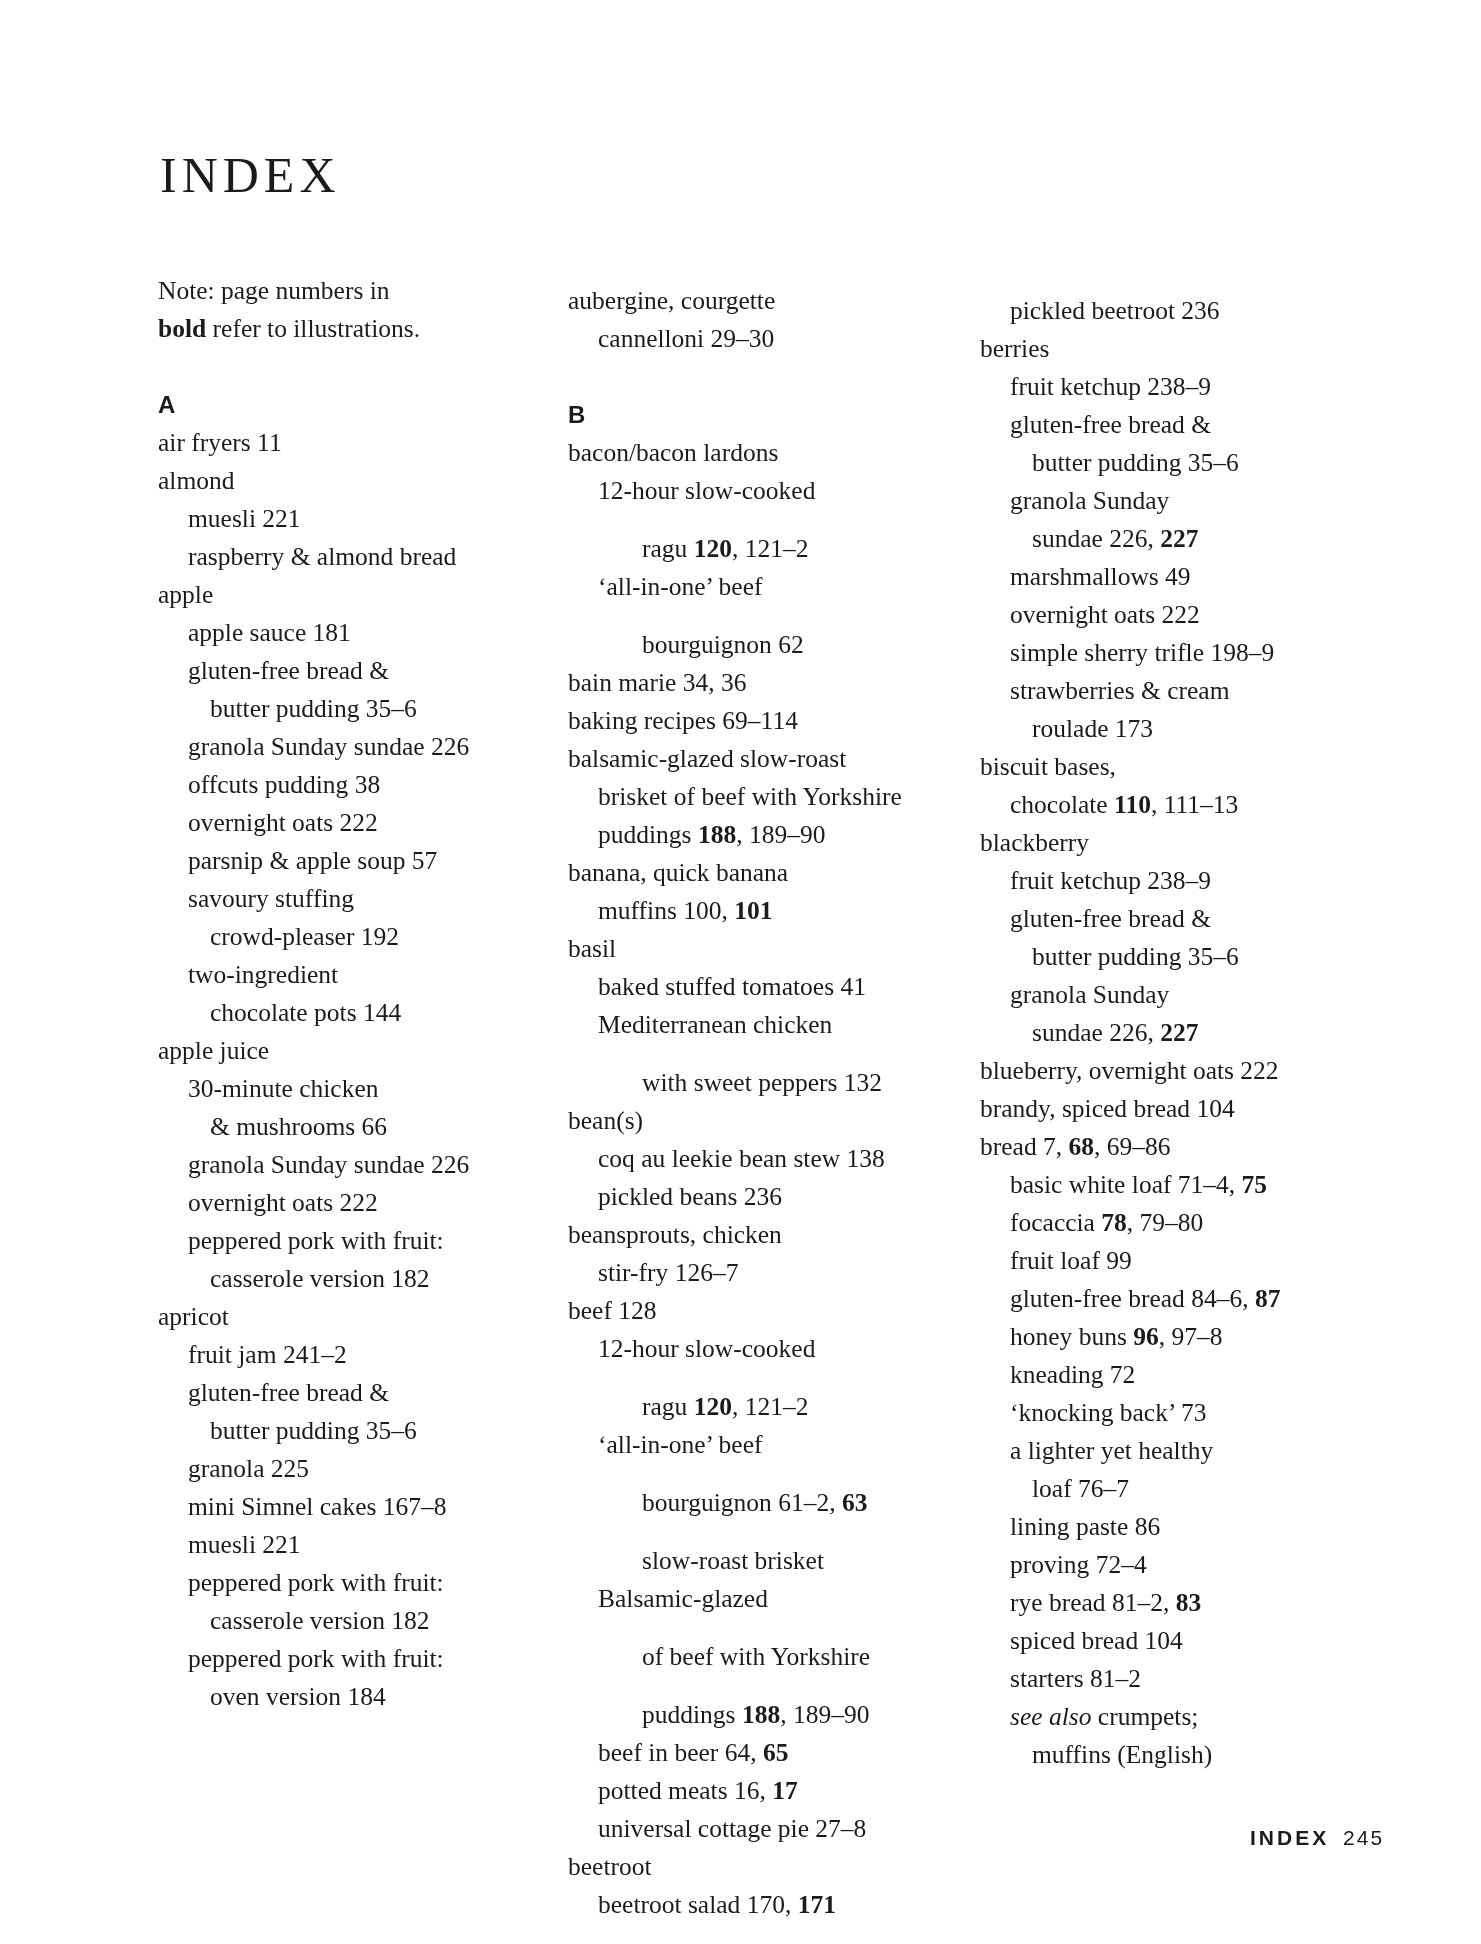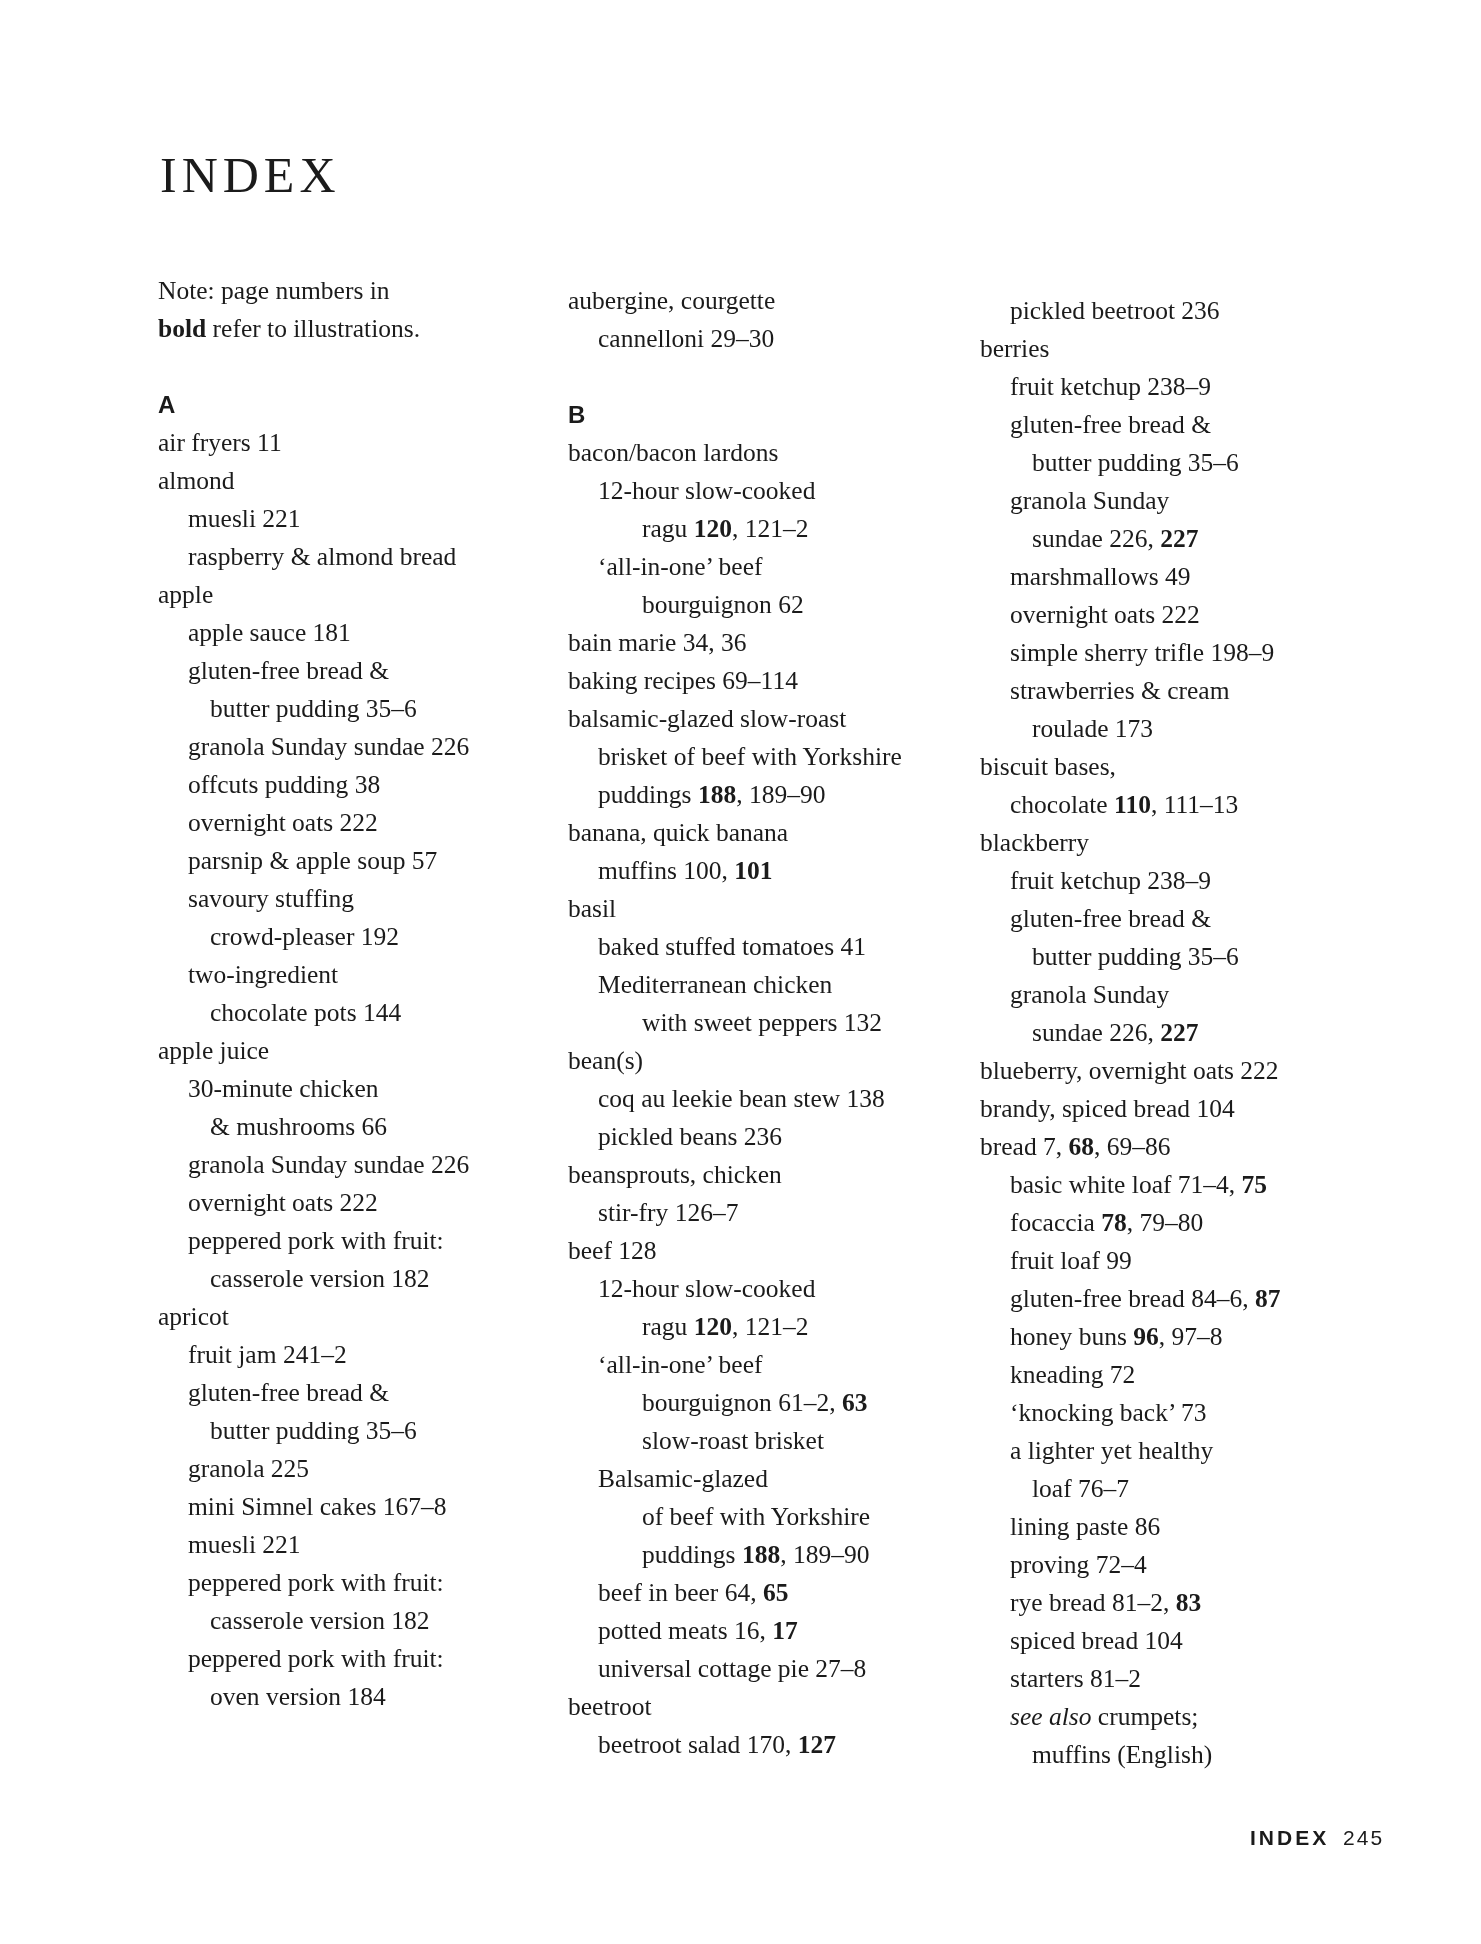--- a/index.html
+++ b/index.html
@@ -14,21 +14,21 @@
       margin: 0; line-height: 1;
     }
     .col { position: absolute; top: 272px; font-size: 25.5px; line-height: 38px; }
     .col1 { left: 158px; width: 390px; }
     .col2 { left: 568px; top: 282px; width: 400px; }
     .col3 { left: 980px; top: 292px; width: 400px; }
     .entry { white-space: nowrap; }
     .lvl0 { padding-left: 0; }
     .lvl1 { padding-left: 30px; }
     .lvl2 { padding-left: 52px; }
-    .lvl3 { padding-left: 74px; }
+    .lvl3 { padding-left: 74px; margin-top: 20px; }
     .letter {
       font-family: "Liberation Sans", "DejaVu Sans", sans-serif;
       font-weight: bold; font-size: 24px; margin-top: 38px; line-height: 38px;
     }
     .note { margin-bottom: 0; }
     b { font-weight: bold; font-family: Liberation Serif, serif; }
     i { font-style: italic; text-align: center; }
     .footer {
       position: absolute; left: 1206px; top: 1826px;
       font-family: "Liberation Sans", "DejaVu Sans", sans-serif;
@@ -113,21 +113,21 @@
     <div class="entry lvl1"><span>‘all-in-one’ beef</span></div>
     <div class="entry lvl3"><span>bourguignon 61–2, </span><b>63</b></div>
     <div class="entry lvl3"><span>slow-roast brisket</span></div>
     <div class="entry lvl1"><span>Balsamic-glazed</span></div>
     <div class="entry lvl3"><span>of beef with Yorkshire</span></div>
     <div class="entry lvl3"><span>puddings </span><b>188</b><span>, 189–90</span></div>
     <div class="entry lvl1"><span>beef in beer 64, </span><b>65</b></div>
     <div class="entry lvl1"><span>potted meats 16, </span><b>17</b></div>
     <div class="entry lvl1"><span>universal cottage pie 27–8</span></div>
     <div class="entry lvl0"><span>beetroot</span></div>
-    <div class="entry lvl1"><span>beetroot salad 170, </span><b>127</b></div>
+    <div class="entry lvl1"><span>beetroot salad 170, </span><b>171</b></div>
   </div>
 <div class="col col3">
     <div class="entry lvl1"><span>pickled beetroot 236</span></div>
     <div class="entry lvl0"><span>berries</span></div>
     <div class="entry lvl1"><span>fruit ketchup 238–9</span></div>
     <div class="entry lvl1"><span>gluten-free bread &amp;</span></div>
     <div class="entry lvl2"><span>butter pudding 35–6</span></div>
     <div class="entry lvl1"><span>granola Sunday</span></div>
     <div class="entry lvl2"><span>sundae 226, </span><b>227</b></div>
     <div class="entry lvl1"><span>marshmallows 49</span></div>

